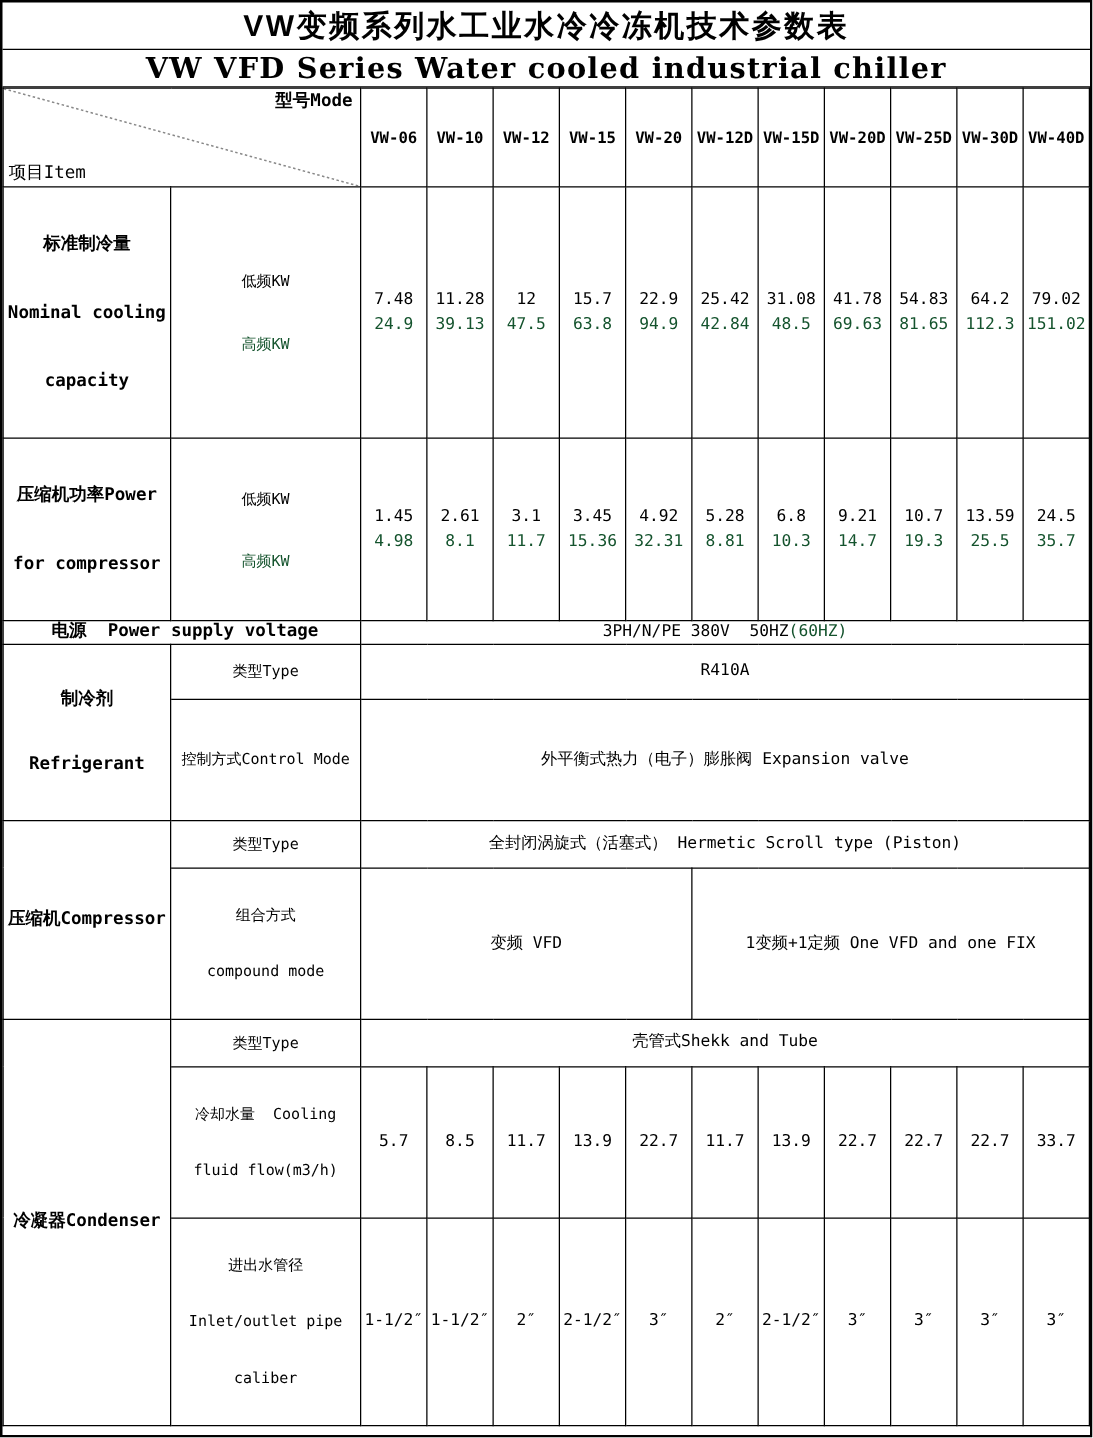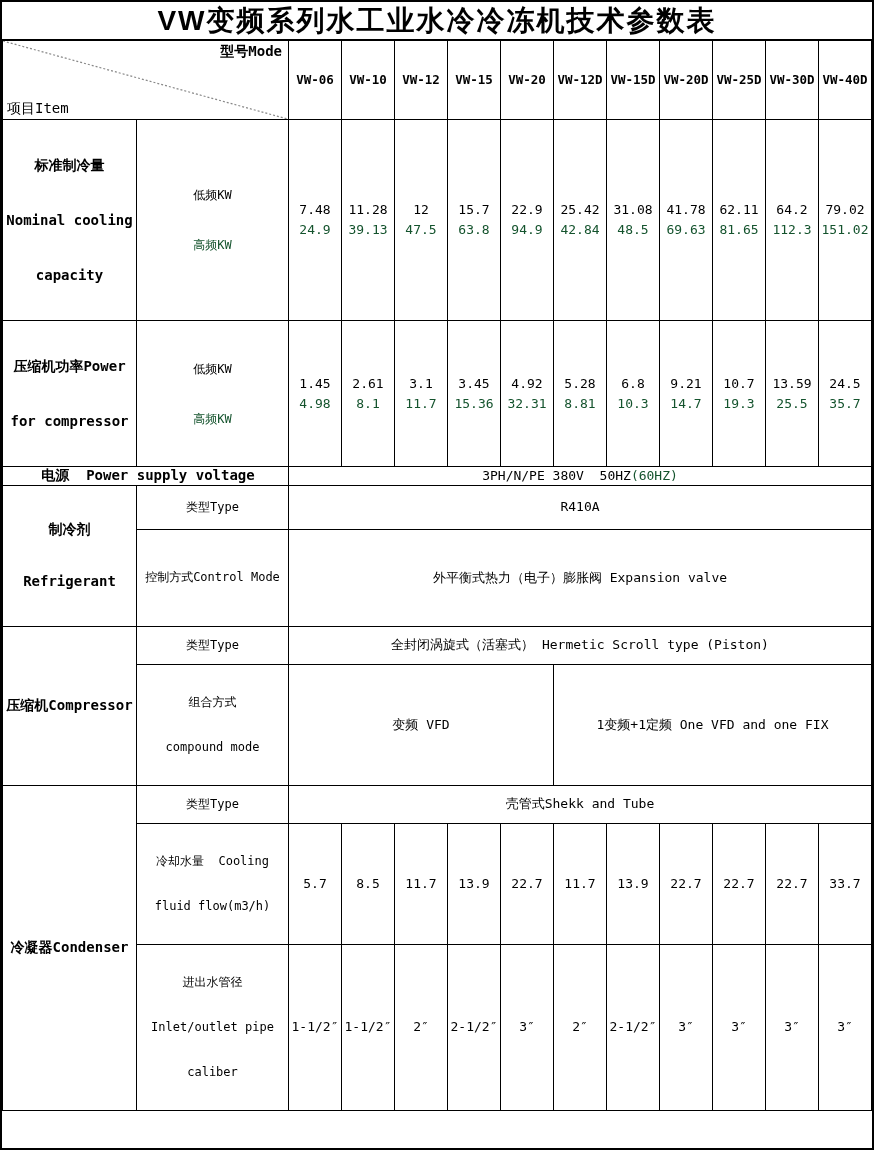--- a/index.html
+++ b/index.html
@@ -1,20 +1,20 @@
 <!DOCTYPE html>
 <html><head>
 <meta charset="utf-8">
 <style>
   html,body{margin:0;padding:0;background:#fff;}
   body{font-family:"DejaVu Sans Mono","Liberation Sans",sans-serif;color:#000;}
   #sheet{width:874px;height:1150px;box-sizing:border-box;border:2px solid #000;background:#fff;}
   
   .title-zh{height:37px;border-bottom:1px solid #000;display:flex;align-items:center;justify-content:center;
-    font-size:28px;font-weight:bold;letter-spacing:2px;font-family:"Liberation Sans",sans-serif;}
+    font-size:24px;font-weight:bold;letter-spacing:2px;font-family:"Liberation Sans",sans-serif;}
   .title-en{height:29px;border-bottom:1px solid #000;display:flex;align-items:center;justify-content:center;
     font-size:23px;font-weight:bold;letter-spacing:1px;font-family:"DejaVu Serif","Liberation Serif",serif;}
   
   table{border-collapse:collapse;table-layout:fixed;width:100%;}
   td{border:1px solid #000;padding:0 1px;text-align:center;vertical-align:middle;
      font-size:13px;line-height:1.25;white-space:pre-wrap;overflow:hidden;}
   col.c1{width:134px;} col.c2{width:152px;}
   .grp{font-weight:bold;font-size:14px;}
   .sub{font-size:12px;}
   .red, tr.red-row td{color:#14532d;}
@@ -26,20 +26,21 @@
   .diag .tr-lab{position:absolute;top:2px;right:6px;font-weight:bold;font-size:14px;}
   .diag .bl-lab{position:absolute;bottom:2px;left:4px;font-weight:normal;font-size:14px;}
   .small-lab{font-weight:bold;font-size:14px;text-align:center;padding-left:6px;}
 </style>
 </head>
 <body>
 
 <div id="sheet">
 
   <div class="title-zh">VW变频系列水工业水冷冷冻机技术参数表</div>
+  <div class="title-en">VW VFD Series Water cooled industrial chiller</div>
 
   <table>
     <colgroup>
         <col class="c1">
         <col class="c2">
         <col span="11">
       </colgroup>
 
     <tbody>
         <tr class="model-row" style="height:40px">
@@ -74,21 +75,21 @@
         <div class="red">高频KW</div>
       </td>
     <td><div>7.48</div><div class="red">24.9</div></td>
           <td><div>11.28</div><div class="red">39.13</div></td>
           <td><div>12</div><div class="red">47.5</div></td>
           <td><div>15.7</div><div class="red">63.8</div></td>
           <td><div>22.9</div><div class="red">94.9</div></td>
           <td><div>25.42</div><div class="red">42.84</div></td>
           <td><div>31.08</div><div class="red">48.5</div></td>
           <td><div>41.78</div><div class="red">69.63</div></td>
-          <td><div>62.11</div><div class="red">81.65</div></td>
+          <td><div>54.83</div><div class="red">81.65</div></td>
           <td><div>64.2</div><div class="red">112.3</div></td>
           <td><div>79.02</div><div class="red">151.02</div></td>
         </tr>
 
     <tr style="height:58px" class="dual">
       <td class="grp">
         <div>压缩机功率Power</div>
         <div>for compressor</div>
       </td>
       <td class="sub">

